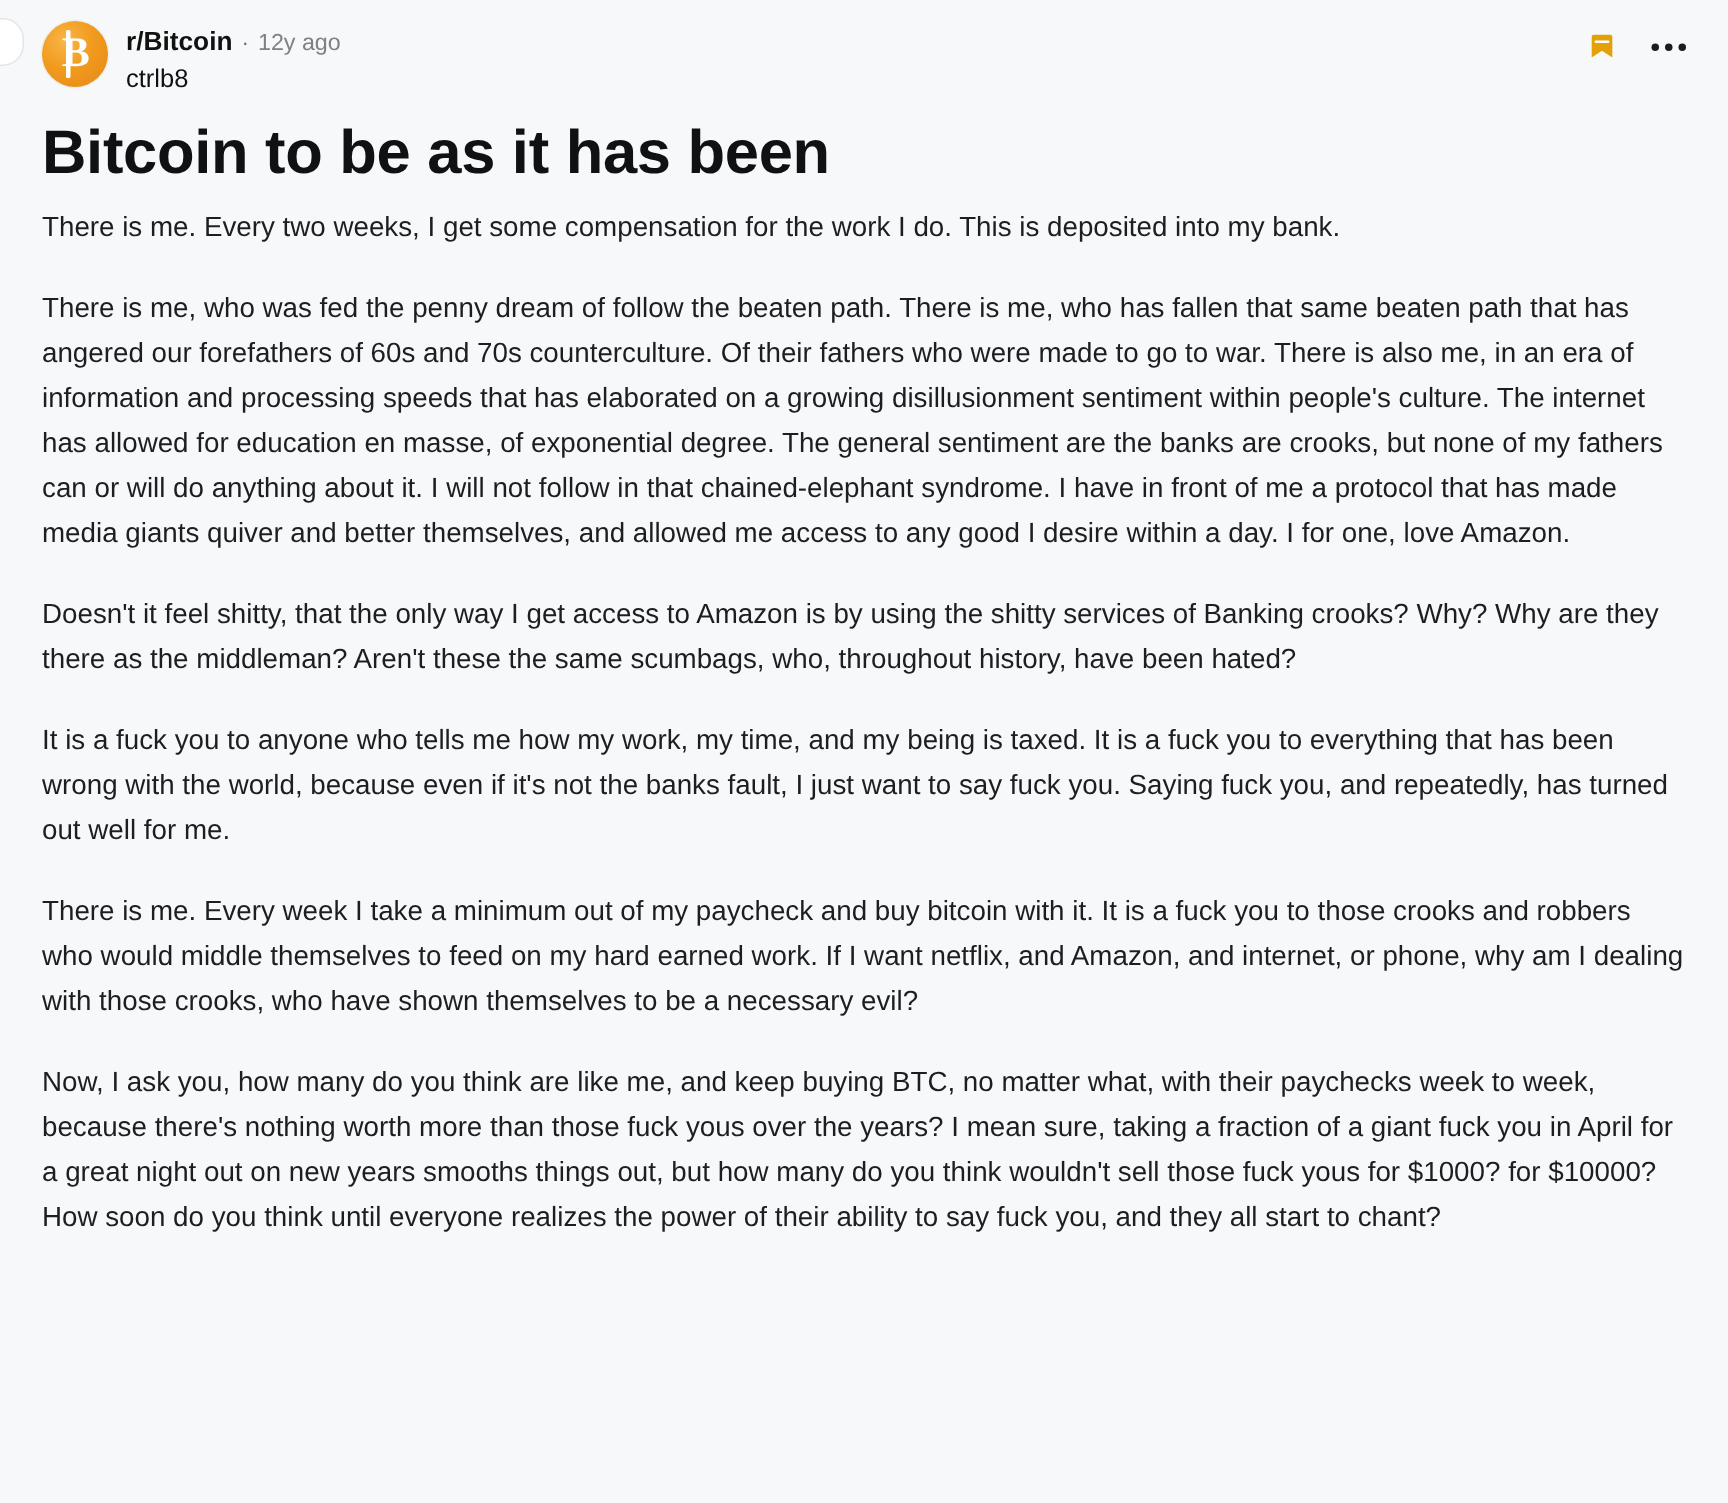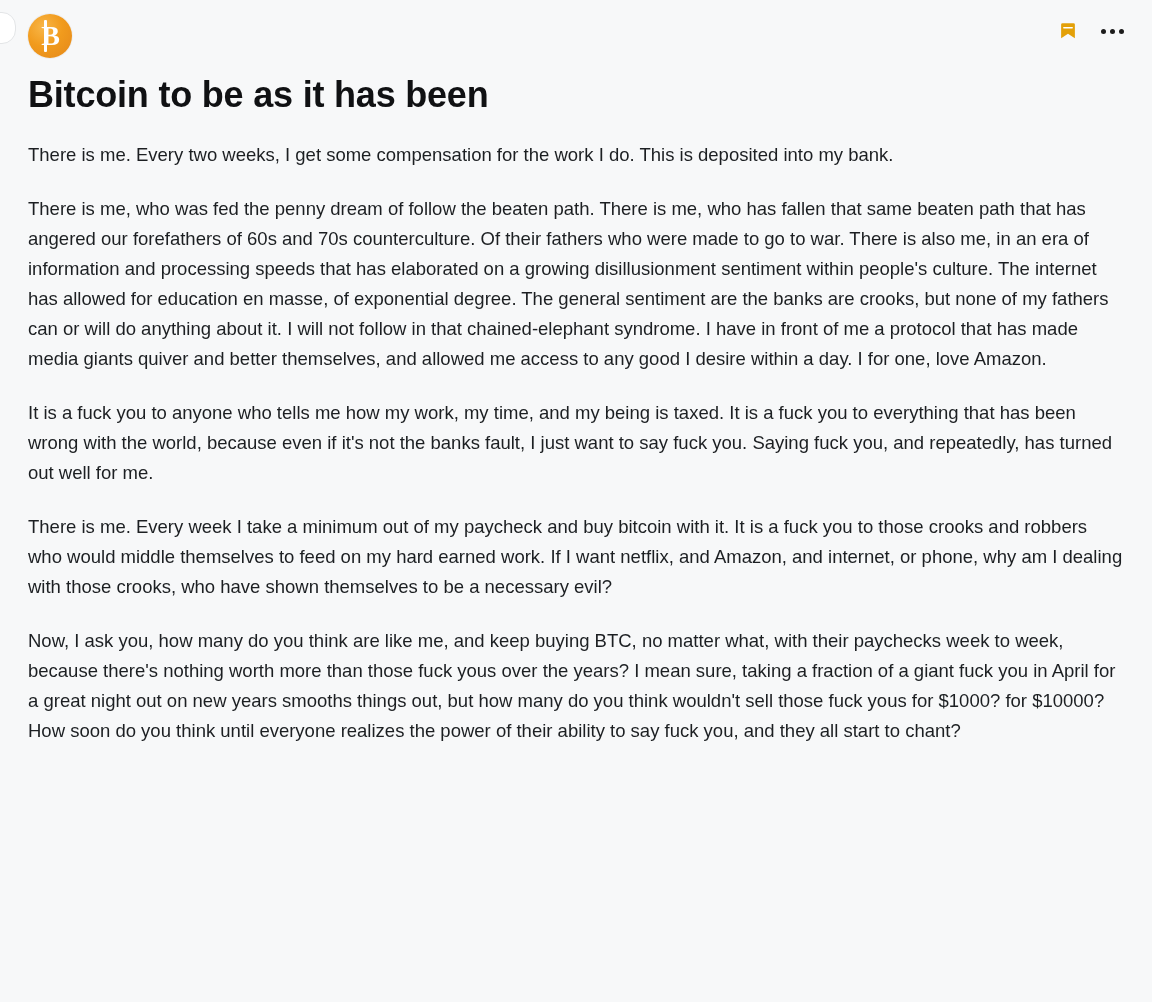--- a/index.html
+++ b/index.html
@@ -133,28 +133,28 @@
   }
   .more-icon i {
     display: block;
     width: 5px;
     height: 5px;
     border-radius: 50%;
     background: #1c1c1c;
   }
   h1.post-title {
     margin: 18px 0 0 0;
-    font-size: 36px;
+    font-size: 41px;
     line-height: 38px;
     font-weight: bold;
     letter-spacing: -0.2px;
     color: #101113;
   }
   .post-body {
-    margin-top: 26px;
+    margin-top: 16px;
     font-size: 18.5px;
     line-height: 30px;
     color: #1c1f22;
     padding-bottom: 10px;
   }
   .post-body p {
     margin: 0 0 24px 0;
   }
   .post-body p:last-child {
     margin-bottom: 6px;
@@ -168,20 +168,28 @@
   <div class="left-peek"></div>
 
   <div class="post">
 
     <div class="post-header">
 
       <div class="avatar">
         <span class="btc">B</span>
       </div>
 
+      <div class="header-text">
+        <div class="meta-line">
+          <span class="subreddit">r/Bitcoin</span>
+          <span class="dot-sep">·</span>
+          <span class="timestamp">12y ago</span>
+        </div>
+        <div class="username">ctrlb8</div>
+      </div>
 
       <div class="header-actions">
         <button class="icon-btn save-icon" aria-label="save">
           <svg width="22" height="22" viewBox="0 0 24 24" fill="none">
             <path d="M6 3.5h12a1.5 1.5 0 0 1 1.5 1.5v15l-7.5-5-7.5 5V5A1.5 1.5 0 0 1 6 3.5z" fill="#e3a008"></path>
             <path d="M7.5 8.5h9" stroke="#ffffff" stroke-width="1.8" stroke-linecap="round"></path>
           </svg>
         </button>
         <button class="icon-btn more-icon" aria-label="more">
           <i></i>
@@ -190,19 +198,20 @@
         </button>
       </div>
 
     </div>
 
     <h1 class="post-title">Bitcoin to be as it has been</h1>
 
     <div class="post-body">
       <p>There is me. Every two weeks, I get some compensation for the work I do. This is deposited into my bank.</p>
       <p>There is me, who was fed the penny dream of follow the beaten path. There is me, who has fallen that same beaten path that has angered our forefathers of 60s and 70s counterculture. Of their fathers who were made to go to war. There is also me, in an era of information and processing speeds that has elaborated on a growing disillusionment sentiment within people's culture. The internet has allowed for education en masse, of exponential degree. The general sentiment are the banks are crooks, but none of my fathers can or will do anything about it. I will not follow in that chained-elephant syndrome. I have in front of me a protocol that has made media giants quiver and better themselves, and allowed me access to any good I desire within a day. I for one, love Amazon.</p>
+      <p>Doesn't it feel shitty, that the only way I get access to Amazon is by using the shitty services of Banking crooks? Why? Why are they there as the middleman? Aren't these the same scumbags, who, throughout history, have been hated?</p>
       <p>It is a fuck you to anyone who tells me how my work, my time, and my being is taxed. It is a fuck you to everything that has been wrong with the world, because even if it's not the banks fault, I just want to say fuck you. Saying fuck you, and repeatedly, has turned out well for me.</p>
       <p>There is me. Every week I take a minimum out of my paycheck and buy bitcoin with it. It is a fuck you to those crooks and robbers who would middle themselves to feed on my hard earned work. If I want netflix, and Amazon, and internet, or phone, why am I dealing with those crooks, who have shown themselves to be a necessary evil?</p>
       <p>Now, I ask you, how many do you think are like me, and keep buying BTC, no matter what, with their paychecks week to week, because there's nothing worth more than those fuck yous over the years? I mean sure, taking a fraction of a giant fuck you in April for a great night out on new years smooths things out, but how many do you think wouldn't sell those fuck yous for $1000? for $10000? How soon do you think until everyone realizes the power of their ability to say fuck you, and they all start to chant?</p>
     </div>
 
   </div>
 </div>
 
 </body></html>

